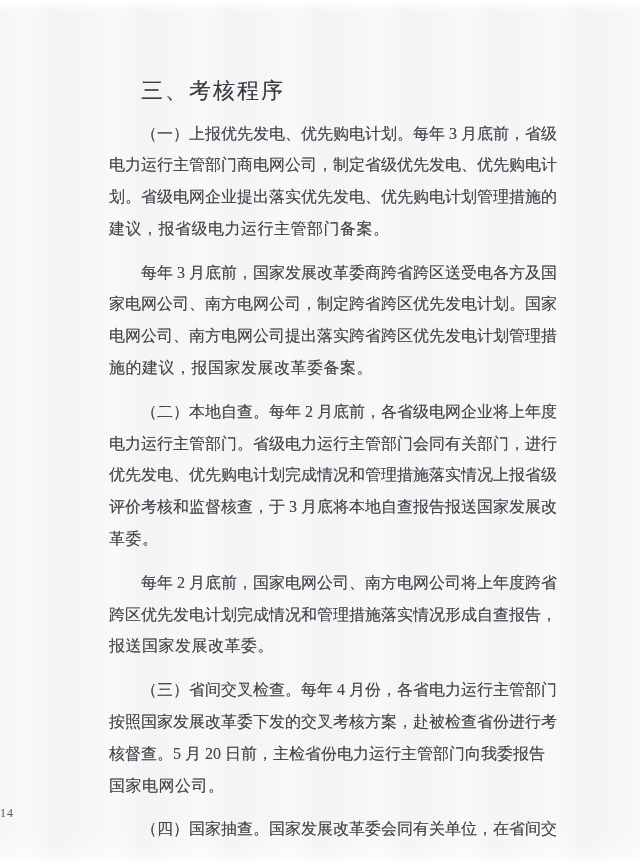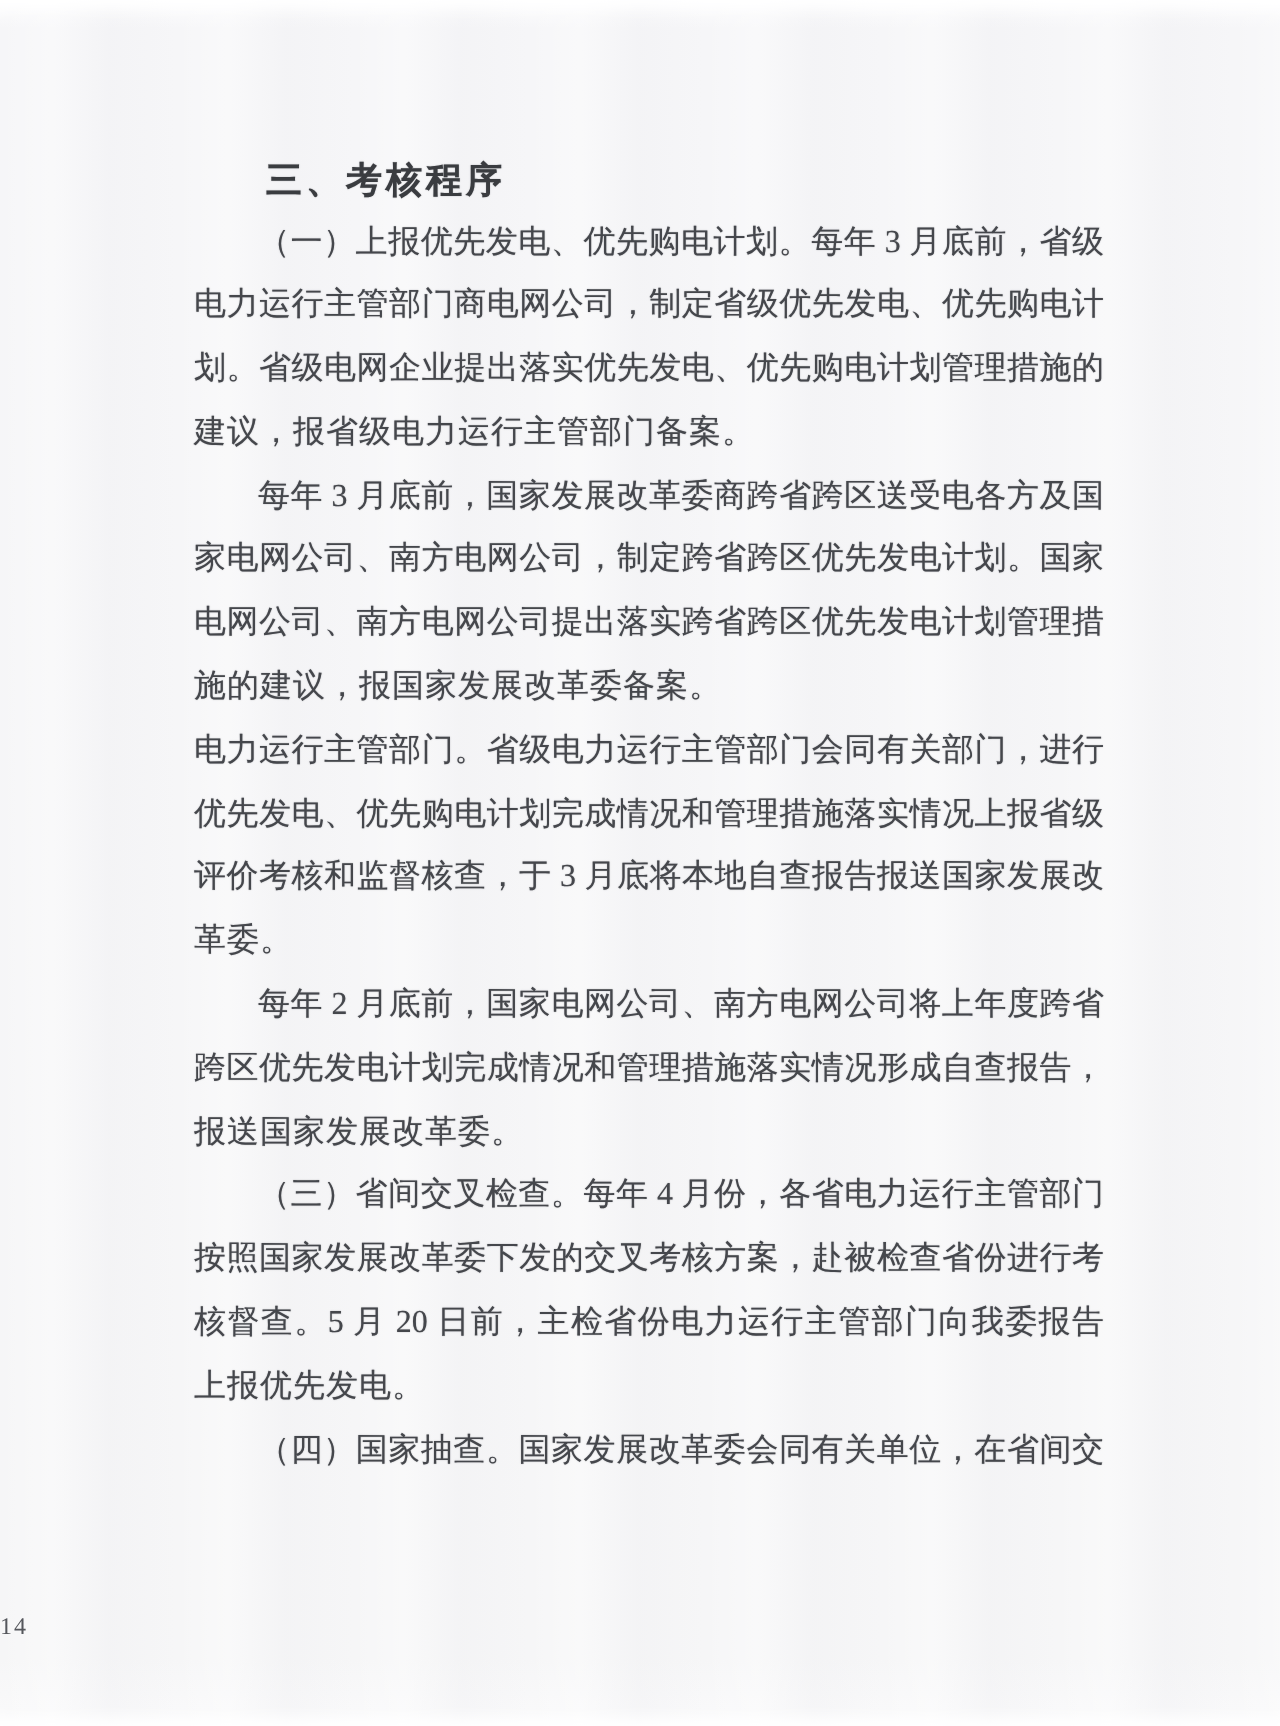--- a/index.html
+++ b/index.html
@@ -28,26 +28,26 @@
     left: 97px;
     top: 76px;
     width: 455px;
     color: #45474c;
     font-size: 16px;
     text-shadow: 0 0 0.6px rgba(72,74,80,0.55);
   }
   .heading {
     line-height: 29.5px;
     text-indent: 2em;
-    font-weight: 700;
-    font-size: 18px;
+    font-weight: 400;
+    font-size: 22px;
     color: #3a3c40;
     letter-spacing: 2px;
   }
-  .para { margin: 0; }
+  .para { margin: 12px; }
   .line {
     line-height: 31.8px;
     height: 31.8px;
     text-align: justify;
     text-align-last: justify;
     white-space: nowrap;
   }
   .line.first { text-indent: 2em; }
   .line.para-end {
     text-align-last: left;
@@ -77,35 +77,36 @@
           <div class="line">划。省级电网企业提出落实优先发电、优先购电计划管理措施的</div>
           <div class="line para-end">建议，报省级电力运行主管部门备案。</div>
         </div>
         <div class="para">
           <div class="line first">每年 3 月底前，国家发展改革委商跨省跨区送受电各方及国</div>
           <div class="line">家电网公司、南方电网公司，制定跨省跨区优先发电计划。国家</div>
           <div class="line">电网公司、南方电网公司提出落实跨省跨区优先发电计划管理措</div>
           <div class="line para-end">施的建议，报国家发展改革委备案。</div>
         </div>
         <div class="para">
+          <div class="line first">（二）本地自查。每年 2 月底前，各省级电网企业将上年度</div>
           <div class="line">电力运行主管部门。省级电力运行主管部门会同有关部门，进行</div>
           <div class="line">优先发电、优先购电计划完成情况和管理措施落实情况上报省级</div>
           <div class="line">评价考核和监督核查，于 3 月底将本地自查报告报送国家发展改</div>
           <div class="line para-end">革委。</div>
         </div>
         <div class="para">
           <div class="line first">每年 2 月底前，国家电网公司、南方电网公司将上年度跨省</div>
           <div class="line">跨区优先发电计划完成情况和管理措施落实情况形成自查报告，</div>
           <div class="line para-end">报送国家发展改革委。</div>
         </div>
         <div class="para">
           <div class="line first">（三）省间交叉检查。每年 4 月份，各省电力运行主管部门</div>
           <div class="line">按照国家发展改革委下发的交叉考核方案，赴被检查省份进行考</div>
           <div class="line">核督查。5 月 20 日前，主检省份电力运行主管部门向我委报告</div>
-          <div class="line para-end">上报优先发电。</div>
+          <div class="line para-end">国家电网公司。</div>
         </div>
         <div class="para">
           <div class="line first">（四）国家抽查。国家发展改革委会同有关单位，在省间交</div>
         </div>
       </div>
   </div>
   <div class="page-number">14</div>
 </div>
 
 </body></html>

